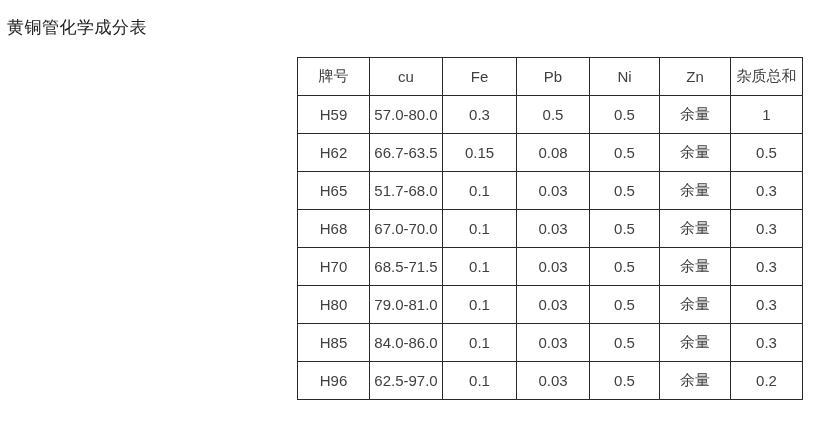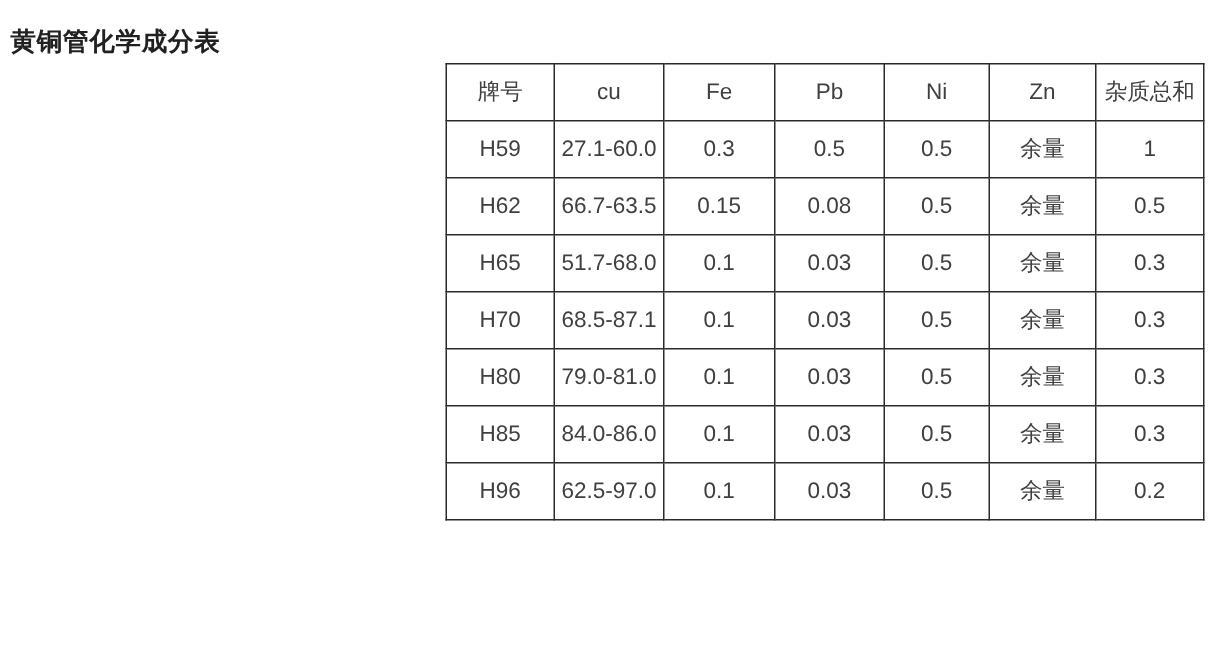--- a/index.html
+++ b/index.html
@@ -13,28 +13,28 @@
     width: 815px;
     height: 432px;
     background: #ffffff;
     overflow: hidden;
   }
   .page-title {
     position: absolute;
     left: 7px;
     top: 5px;
     font-size: 17px;
-    font-weight: 700;
+    font-weight: 400;
     color: #212121;
     letter-spacing: 0.5px;
   }
   .table-wrap {
     position: absolute;
     left: 257px;
-    top: 42px;
+    top: 57px;
     padding-left: 40px;
   }
   table.comp-table {
     border-collapse: collapse;
     table-layout: fixed;
     font-size: 15px;
     color: #404040;
   }
   table.comp-table th,
   table.comp-table td {
@@ -79,21 +79,21 @@
             <th>Fe</th>
             <th>Pb</th>
             <th>Ni</th>
             <th>Zn</th>
             <th>杂质总和</th>
           </tr>
       </thead>
       <tbody>
           <tr>
             <td>H59</td>
-            <td>27.1-60.0</td>
+            <td>57.0-80.0</td>
             <td>0.3</td>
             <td>0.5</td>
             <td>0.5</td>
             <td>余量</td>
             <td>1</td>
           </tr>
           <tr>
             <td>H62</td>
             <td>66.7-63.5</td>
             <td>0.15</td>
@@ -105,22 +105,31 @@
           <tr>
             <td>H65</td>
             <td>51.7-68.0</td>
             <td>0.1</td>
             <td>0.03</td>
             <td>0.5</td>
             <td>余量</td>
             <td>0.3</td>
           </tr>
           <tr>
+            <td>H68</td>
+            <td>67.0-70.0</td>
+            <td>0.1</td>
+            <td>0.03</td>
+            <td>0.5</td>
+            <td>余量</td>
+            <td>0.3</td>
+          </tr>
+          <tr>
             <td>H70</td>
-            <td>68.5-87.1</td>
+            <td>68.5-71.5</td>
             <td>0.1</td>
             <td>0.03</td>
             <td>0.5</td>
             <td>余量</td>
             <td>0.3</td>
           </tr>
           <tr>
             <td>H80</td>
             <td>79.0-81.0</td>
             <td>0.1</td>

